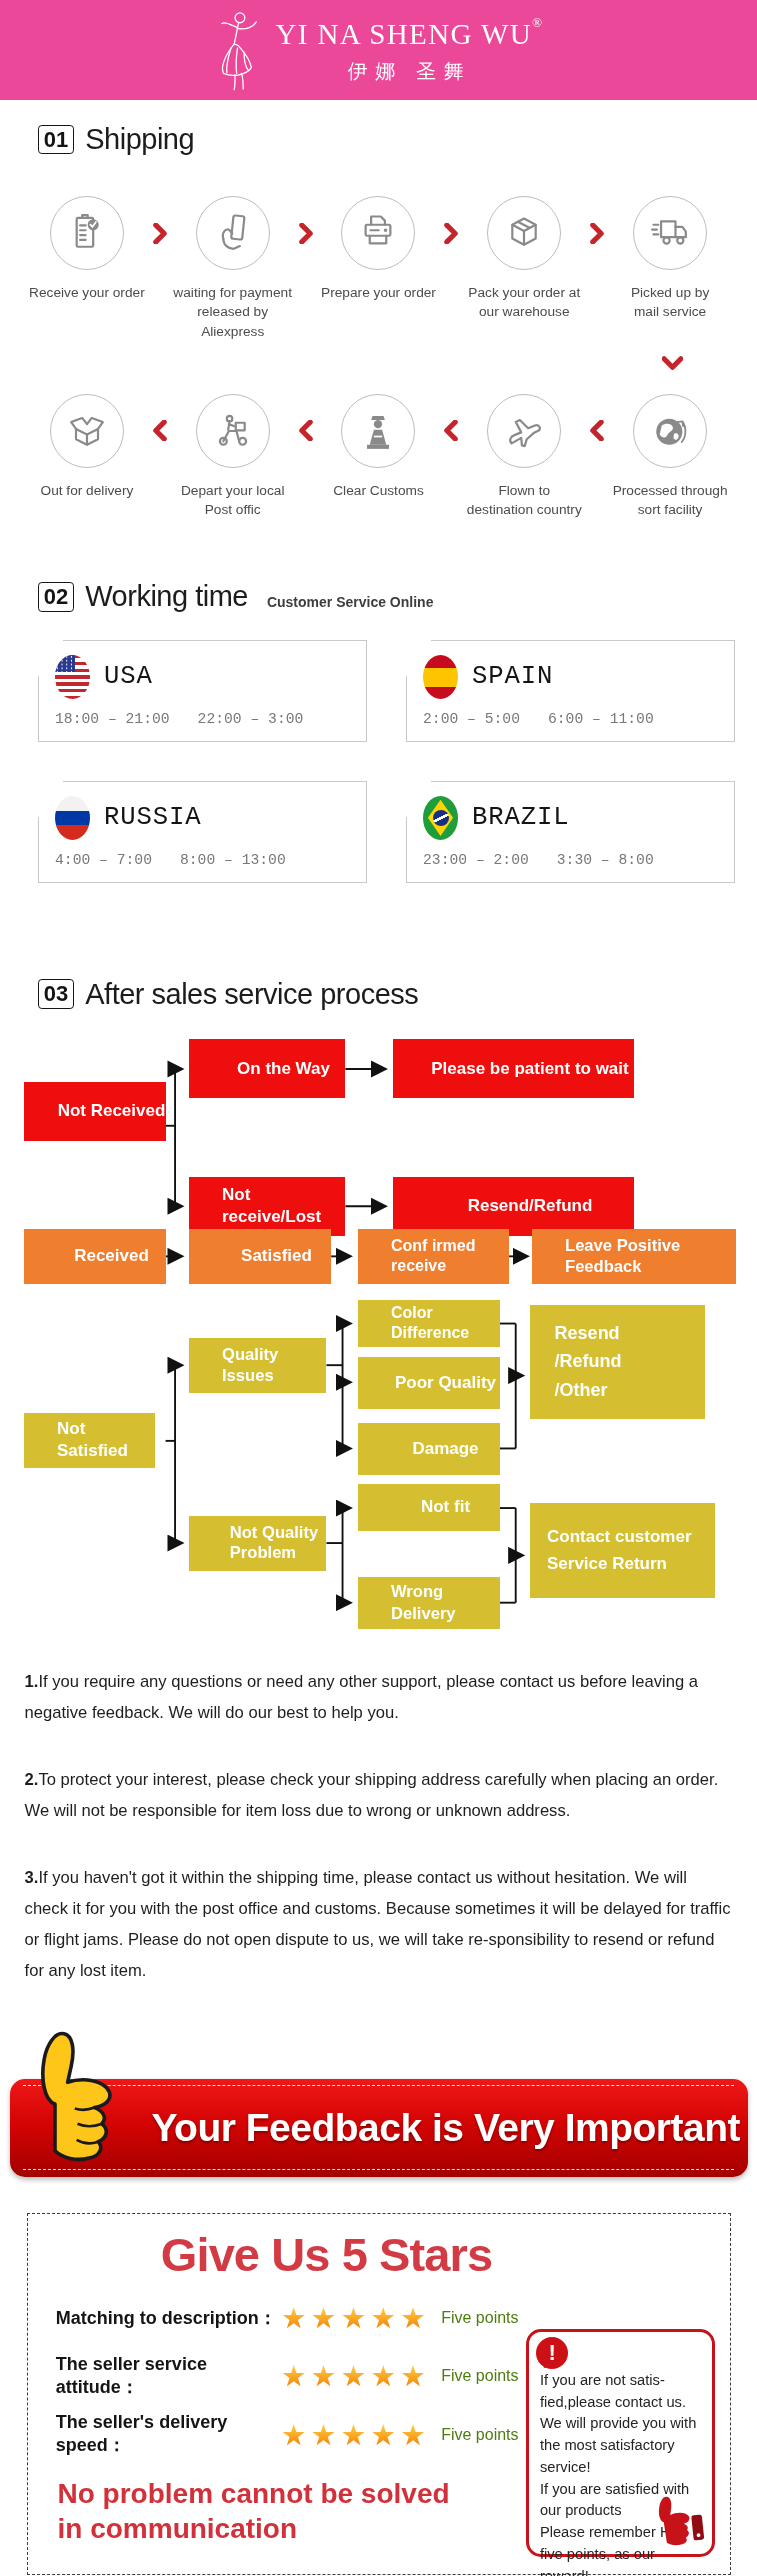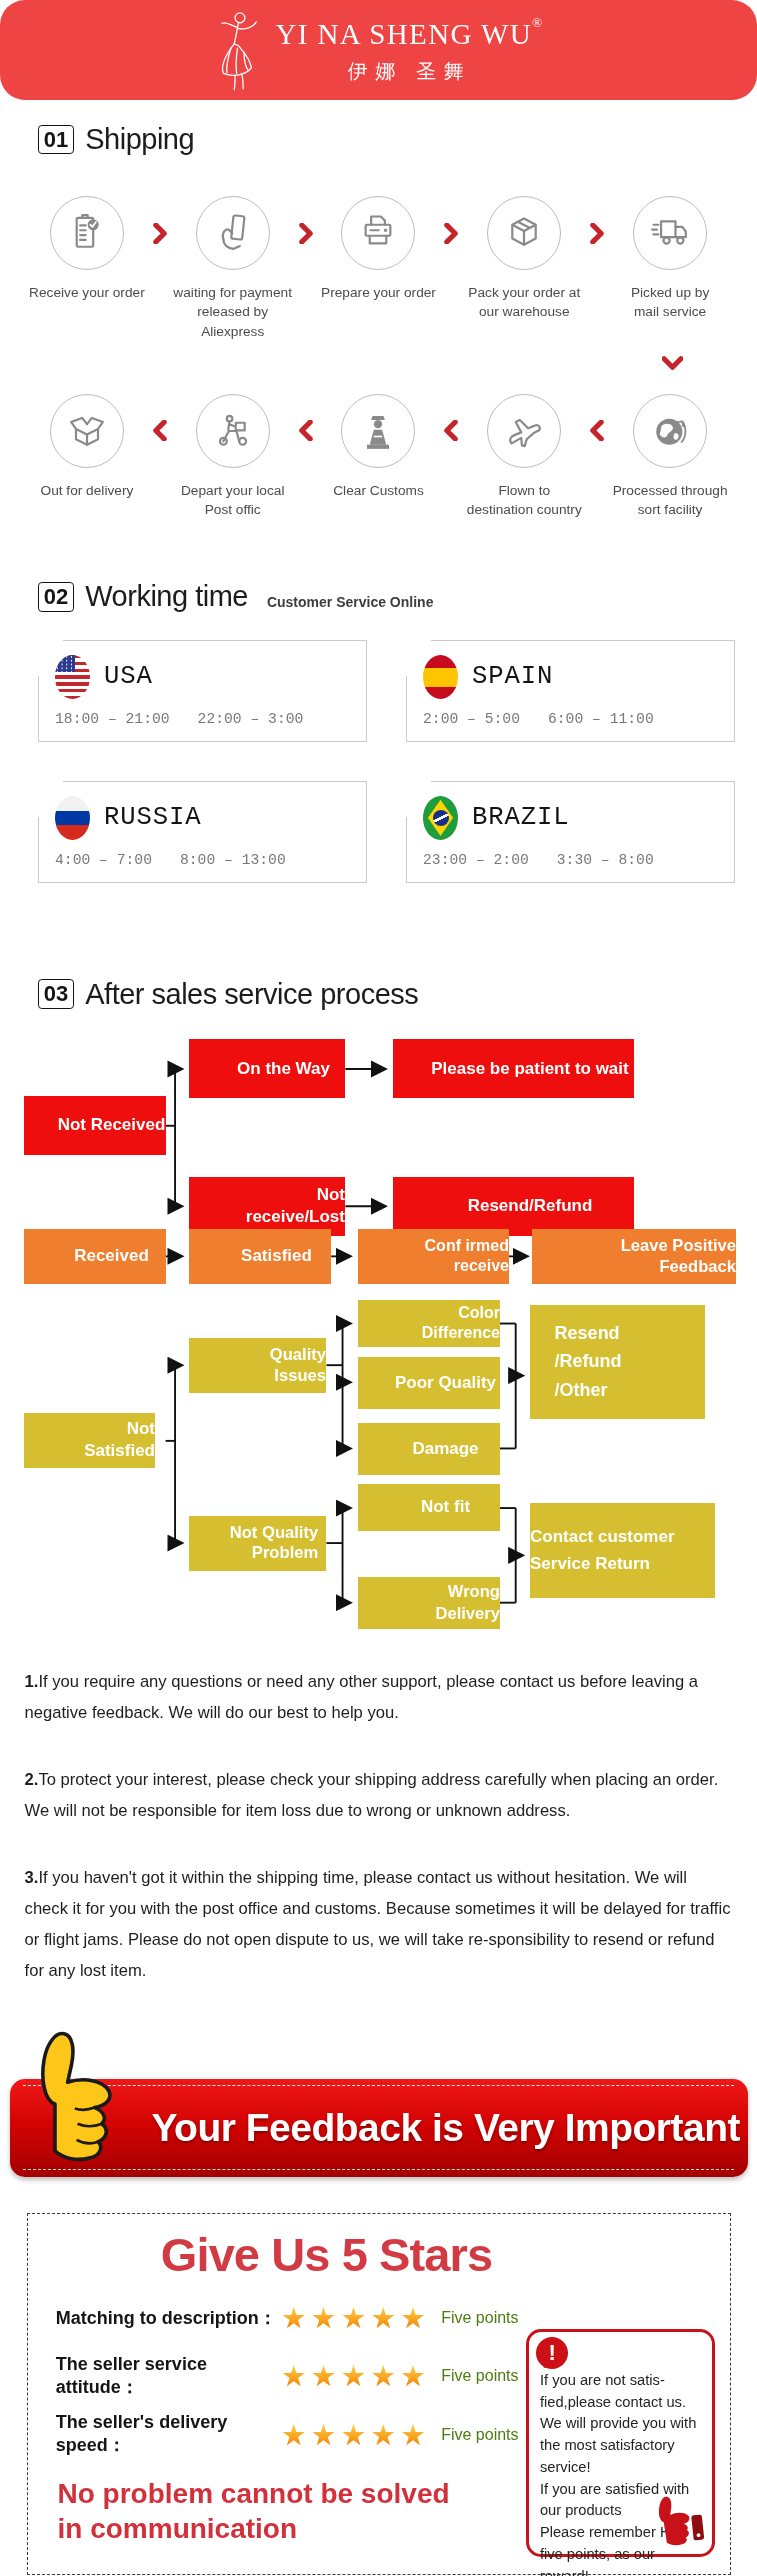--- a/index.html
+++ b/index.html
@@ -1,20 +1,20 @@
 <!DOCTYPE html>
 <html style="font-size:15px"><head>
 <meta charset="utf-8">
 <style>
   * { margin:0; padding:0; box-sizing:border-box; }
   body { background:#fff; font-family:"Liberation Sans","DejaVu Sans",sans-serif; }
   #page { position:relative; width:757px; height:2576px; margin:0 auto; background:#fff; overflow:hidden; }
 
   
-  .hdr { height:100px; background:#ef4444; display:flex; align-items:center; justify-content:center; gap:13px;border-radius:25px; }
+  .hdr { height:100px; background:#ec4899; display:flex; align-items:center; justify-content:center; gap:13px; }
   .hdr .brandcol { text-align:center; color:#fff; }
   .brand { font-family:"Liberation Serif","DejaVu Serif",serif; font-size:29px; letter-spacing:1.4px; color:#fdfdfd; }
   .brand sup { font-size:13.3px; vertical-align:17px; }
   .brand-cn { font-size:20px; letter-spacing:7.6px; margin-top:7px; color:#fdfdfd; }
 
   
   .sec-title { display:flex; align-items:center; gap:11.4px; margin-left:38px; }
   .sec-num { border:1.9px solid #141414; border-radius:3.8px; font-size:22px; font-weight:bold; padding:0.9px 4.7px; color:#141414; }
   .sec-name { font-size:29px; color:#1c1c1c; letter-spacing:-0.5px; font-weight:500; }
   .sec-sub { font-size:14px; font-weight:bold; color:#3d3d3d; margin-left:7.6px; margin-top:9.5px; }
@@ -45,21 +45,21 @@
   .flag-spain { background:linear-gradient(180deg,#c60b1e 0 30%,#ffc400 30% 72%,#c60b1e 72% 100%); }
   .flag-russia { background:linear-gradient(180deg,#f2f2f2 0 34%,#0039a6 34% 66%,#d52b1e 66% 100%); }
   .flag-brazil { background:#1f9d3c; }
   .flag-brazil::before { content:""; position:absolute; inset:0; background:#ffd400; clip-path:polygon(50% 9%,86% 50%,50% 91%,14% 50%); }
   .flag-brazil::after { content:""; position:absolute; left:50%; top:50%; width:16px; height:16px; margin:-8px 0 0 -8px; border-radius:50%;
       background:linear-gradient(155deg,#16308a 44%,#fff 44% 56%,#16308a 56%); }
 
   
   .fc { position:relative; height:606px; margin-top:19px; }
   .fc svg.lines { position:absolute; inset:0; }
-  .fbox { position:absolute; color:#fff; font-weight:bold; font-size:17px; display:flex; align-items:center; justify-content:center; text-align:right; line-height:1.3; white-space:pre-line;padding-left:33px; }
+  .fbox { position:absolute; color:#fff; font-weight:bold; font-size:17px; display:flex; align-items:center; justify-content:center; text-align:left; line-height:1.3; white-space:pre-line;padding-left:33px; }
   .f-red { background:#ee0e0e; }
   .f-orange { background:#ef7e2e; }
   .f-yellow { background:#d5bf30; }
   .fbox.left { justify-content:flex-start; text-align:left; padding-left:24.6px; line-height:1.6; font-size:18px; }
 
   
   .notes { margin:30px 24.6px 0; }
   .note { font-size:16.6px; line-height:31px; color:#1e1e1e; margin-bottom:36px; }
   .note b { font-weight:bold; }
 
@@ -396,42 +396,42 @@
           <path d="M362,605 H369" marker-end="url(#arw)"></path>
         <path d="M528,505 H545"></path>
           <path d="M545,505 V605"></path>
           <path d="M528,605 H545"></path>
         <path d="M545,555 H551" marker-end="url(#arw)"></path>
       </g>
     </svg>
 
     <div class="fbox f-red" style="left:189px;top:9.5px;width:156px;height:59px">On the Way</div>
     <div class="fbox f-red" style="left:393px;top:9.5px;width:241px;height:59px">Please be patient to wait</div>
-    <div class="fbox f-red" style="left:24px;top:66px;width:142px;height:59px">Not Received</div>
+    <div class="fbox f-red" style="left:24px;top:52px;width:142px;height:59px">Not Received</div>
     <div class="fbox f-red" style="left:189px;top:147px;width:156px;height:59px">Not receive/Lost</div>
     <div class="fbox f-red" style="left:393px;top:147px;width:241px;height:59px">Resend/Refund</div>
 
     <div class="fbox f-orange" style="left:24px;top:199px;width:142px;height:55px">Received</div>
     <div class="fbox f-orange" style="left:189px;top:199px;width:142px;height:55px">Satisfied</div>
     <div class="fbox f-orange" style="left:358px;top:199px;width:151px;height:55px;font-size:16px">Conf irmed receive</div>
     <div class="fbox f-orange" style="left:532px;top:199px;width:204px;height:55px;font-size:16.6px">Leave Positive Feedback</div>
 
     <div class="fbox f-yellow" style="left:358px;top:270px;width:142px;height:47px;font-size:16px">Color Difference</div>
     <div class="fbox f-yellow" style="left:189px;top:308px;width:137px;height:55px;font-size:16.6px">Quality Issues</div>
     <div class="fbox f-yellow" style="left:358px;top:327px;width:142px;height:52px">Poor Quality</div>
     <div class="fbox f-yellow left" style="left:530px;top:275px;width:175px;height:114px">Resend
 /Refund
 /Other</div>
     <div class="fbox f-yellow" style="left:24px;top:383px;width:131px;height:55px">Not Satisfied</div>
     <div class="fbox f-yellow" style="left:358px;top:393px;width:142px;height:52px">Damage</div>
     <div class="fbox f-yellow" style="left:358px;top:454px;width:142px;height:47px">Not fit</div>
     <div class="fbox f-yellow" style="left:189px;top:486px;width:137px;height:55px;font-size:16.6px;line-height:1.2">Not Quality
 Problem</div>
     <div class="fbox f-yellow" style="left:358px;top:547px;width:142px;height:52px;font-size:16.6px">Wrong Delivery</div>
-    <div class="fbox f-yellow left" style="left:530px;top:473px;width:185px;height:95px;padding-left:0;font-size:17px">Contact customer
+    <div class="fbox f-yellow left" style="left:530px;top:473px;width:185px;height:95px;padding-left:17px;font-size:17px">Contact customer
 Service Return</div>
   </div>
 
   <div class="notes">
     <p class="note"><b>1.</b><span>If you require any questions or need any other support, please contact us before leaving a negative feedback. We will do our best to help you.</span></p>
     <p class="note"><b>2.</b><span>To protect your interest, please check your shipping address carefully when placing an order. We will not be responsible for item loss due to wrong or unknown address.</span></p>
     <p class="note"><b>3.</b><span>If you haven't got it within the shipping time, please contact us without hesitation. We will check it for you with the post office and customs. Because sometimes it will be delayed for traffic or flight jams. Please do not open dispute to us, we will take re-sponsibility to resend or refund for any lost item.</span></p>
   </div>
 
   <div class="banner-wrap">

